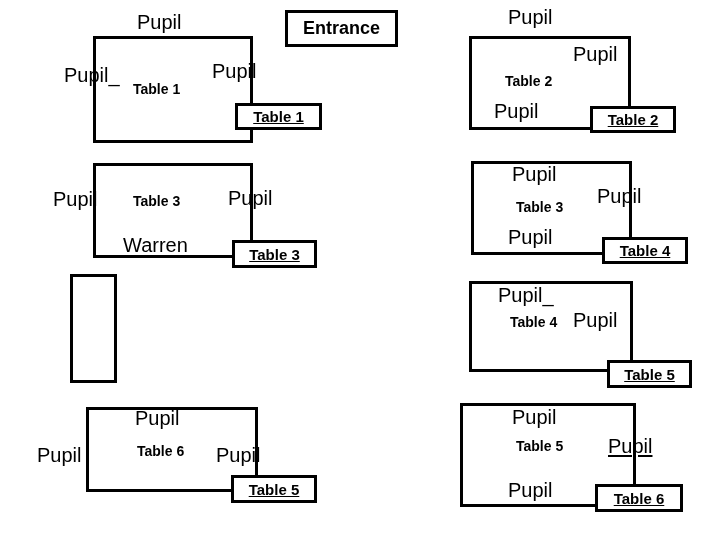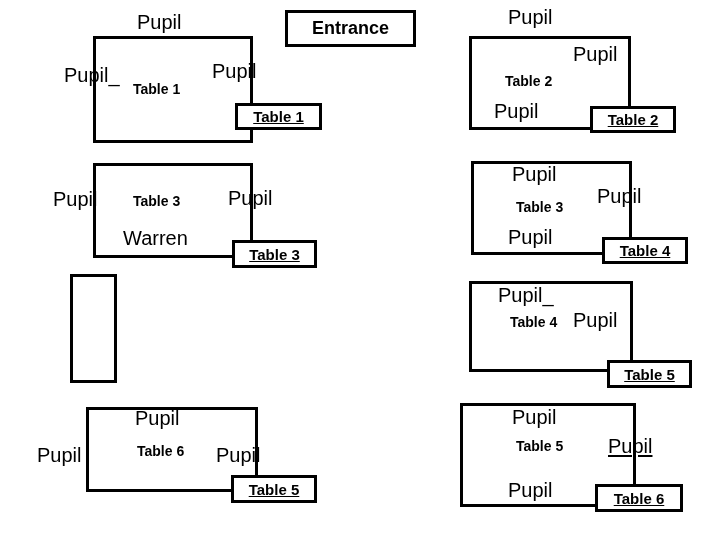--- a/index.html
+++ b/index.html
@@ -51,21 +51,21 @@
     box-sizing:border-box;
     display:flex;align-items:center;justify-content:center;
     font-size:18px;font-weight:bold;color:var(--text,#000000);
   }
 </style>
 </head>
 <body>
 
 <div class="room">
 
-  <div class="entrance" style="left:285px;top:10px;width:131px;height:37px">Entrance</div>
+  <div class="entrance" style="left:285px;top:10px;width:113px;height:37px">Entrance</div>
 
   <div>
     <div class="rect" style="left:93px;top:36px;width:160px;height:107px"></div>
     <span class="pupil" style="left:137px;top:11px">Pupil</span>
     <span class="pupil" style="left:64px;top:64px">Pupil_</span>
     <span class="pupil" style="left:212px;top:60px">Pupil</span>
     <span class="inner" style="left:133px;top:81px">Table 1</span>
     <div class="tag" style="left:235px;top:103px;width:87px;height:27px">
       <span>Table 1</span>
     </div>
@@ -80,21 +80,21 @@
     <div class="tag" style="left:590px;top:106px;width:86px;height:27px">
       <span>Table 2</span>
     </div>
   </div>
 
   <div>
     <div class="rect" style="left:93px;top:163px;width:160px;height:95px"></div>
     <span class="pupil" style="left:53px;top:188px">Pupil</span>
     <span class="inner" style="left:133px;top:193px">Table 3</span>
     <span class="pupil" style="left:228px;top:187px">Pupil</span>
-    <span class="name" style="left:123px;top:227px">Warren</span>
+    <span class="name" style="left:123px;top:234px">Warren</span>
     <div class="tag" style="left:232px;top:240px;width:85px;height:28px">
       <span>Table 3</span>
     </div>
   </div>
 
   <div class="rect" style="left:70px;top:274px;width:47px;height:109px"></div>
 
   <div>
     <div class="rect" style="left:471px;top:161px;width:161px;height:94px"></div>
     <span class="pupil" style="left:512px;top:163px">Pupil</span>

